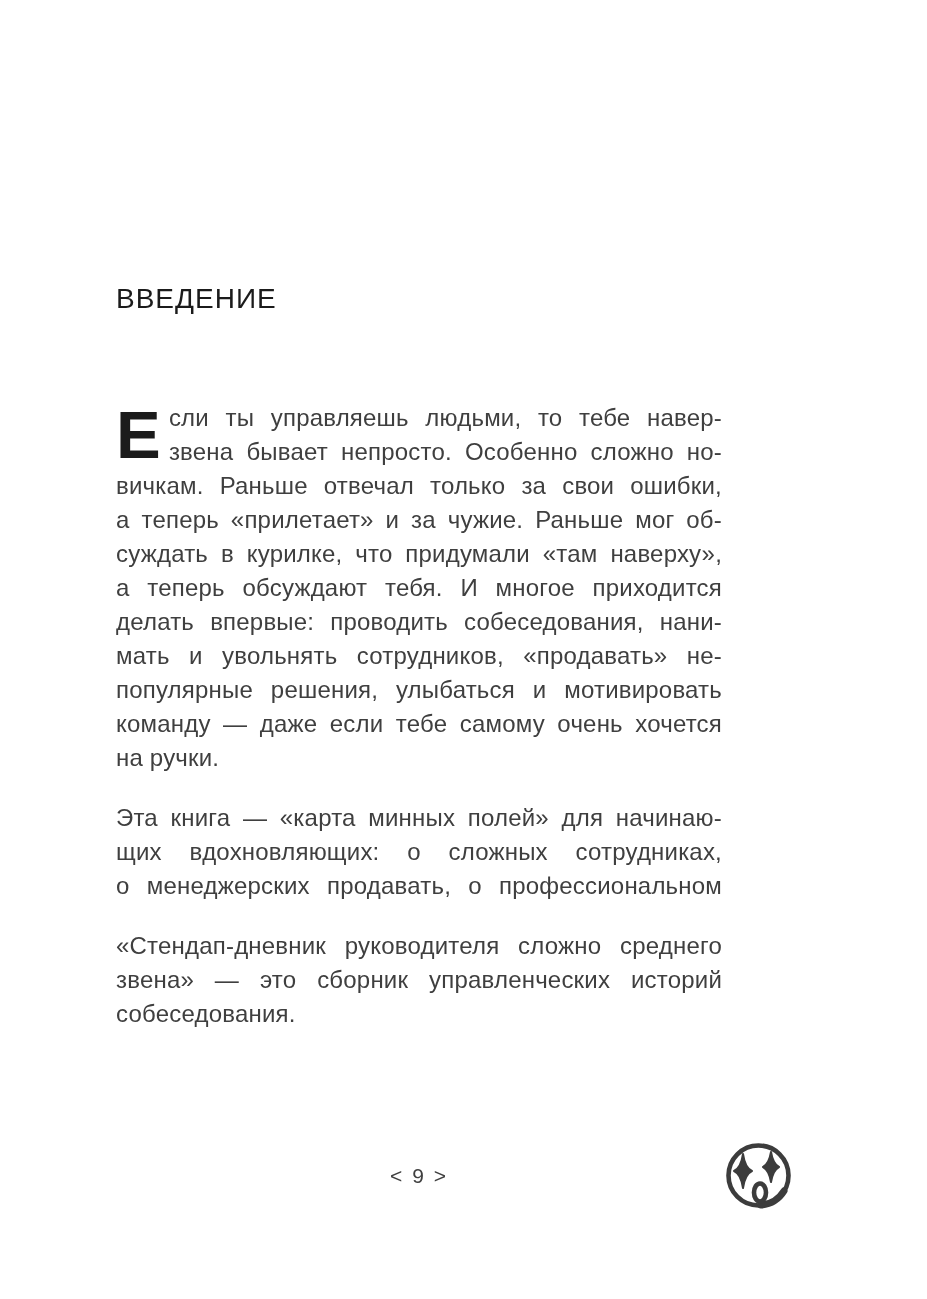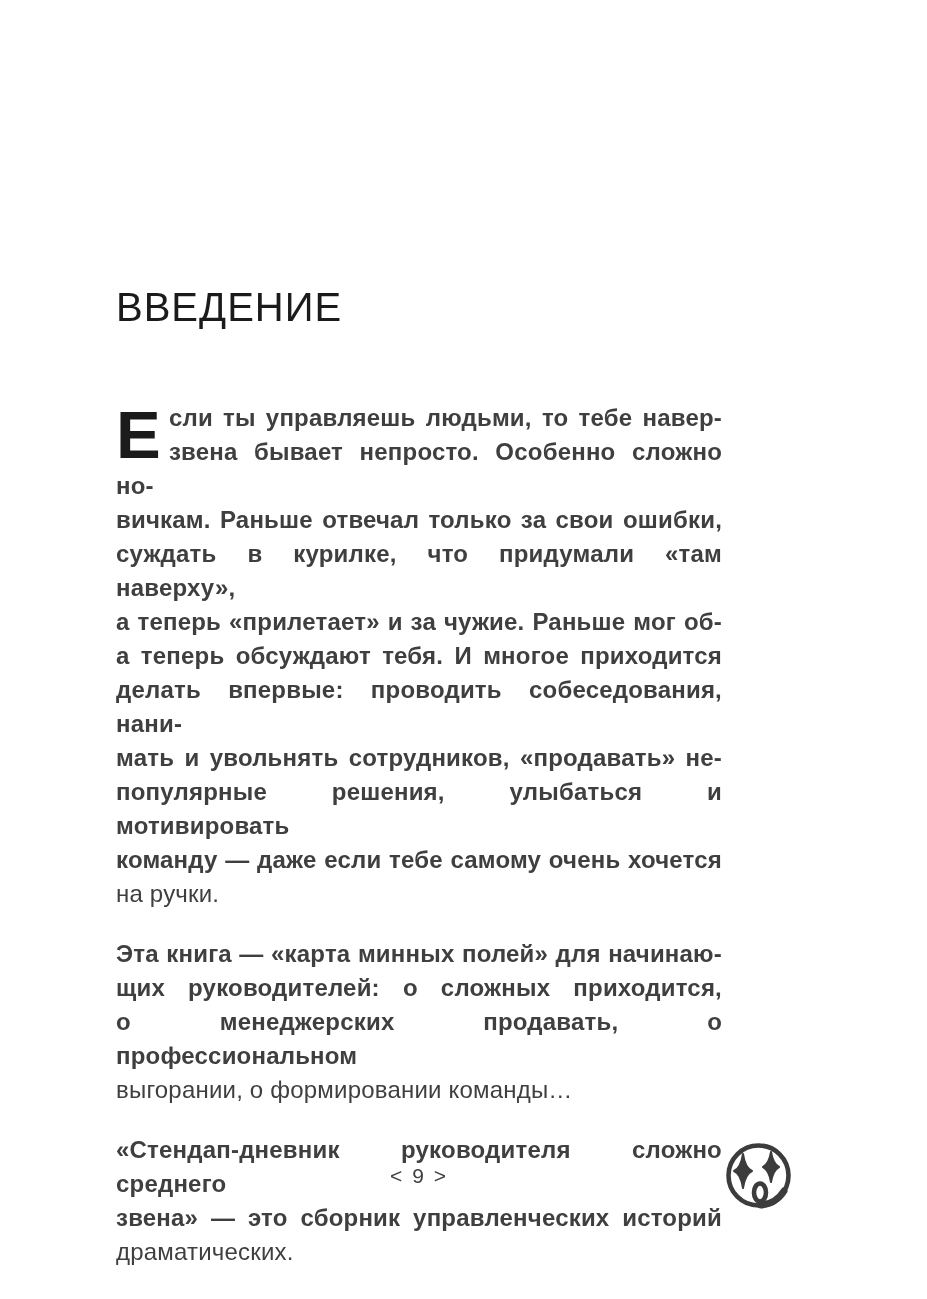--- a/index.html
+++ b/index.html
@@ -12,21 +12,21 @@
     overflow: hidden;
   }
   .book-page {
     position: absolute;
     inset: 0;
   }
   .heading {
     position: absolute;
     left: 116px;
     top: 258px;
-    font-size: 40px;
+    font-size: 28px;
     line-height: 44px;
     font-weight: 400;
     letter-spacing: 1px;
     color: var(--heading-ink, #1d1d1d);
   }
   .content {
     position: absolute;
     left: 116px;
     top: 401px;
     width: 606px;
@@ -35,21 +35,21 @@
     letter-spacing: 0.2px;
     color: var(--ink, #3f3f3f);
   }
   .para { margin: 0 0 26px 0; }
   .para:after { content: ""; display: block; clear: both; }
   .line {
     line-height: 34px;
     text-align: justify;
     text-justify: inter-word;
   }
-  .line.j { text-align-last: justify; font-weight: bold; }
+  .line.j { text-align-last: justify; }
   .dropcap {
     float: left;
     font-size: 67px;
     line-height: 57px;
     height: 58px;
     margin: 5px 8px 0 0;
     font-weight: 700;
     color: var(--heading-ink, #141414);
   }
   .page-number {
@@ -79,41 +79,40 @@
 
   <h1 class="heading">ВВЕДЕНИЕ</h1>
 
   <div class="content">
 
     <div class="para">
       <span class="dropcap">Е</span>
       <div class="line j">сли ты управляешь людьми, то тебе навер-</div>
       <div class="line j">звена бывает непросто. Особенно сложно но-</div>
       <div class="line j">вичкам. Раньше отвечал только за свои ошибки,</div>
+      <div class="line j">а теперь «прилетает» и за чужие. Раньше мог об-</div>
       <div class="line j">суждать в курилке, что придумали «там наверху»,</div>
-      <div class="line j">а теперь «прилетает» и за чужие. Раньше мог об-</div>
       <div class="line j">а теперь обсуждают тебя. И многое приходится</div>
       <div class="line j">делать впервые: проводить собеседования, нани-</div>
       <div class="line j">мать и увольнять сотрудников, «продавать» не-</div>
       <div class="line j">популярные решения, улыбаться и мотивировать</div>
       <div class="line j">команду — даже если тебе самому очень хочется</div>
       <div class="line">на ручки.</div>
     </div>
 
     <div class="para">
       <div class="line j">Эта книга — «карта минных полей» для начинаю-</div>
-      <div class="line j">щих руководителей: о сложных приходится,</div>
+      <div class="line j">щих вдохновляющих: о сложных сотрудниках,</div>
       <div class="line j">о менеджерских продавать, о профессиональном</div>
-      <div class="line">выгорании, о формировании команды…</div>
     </div>
 
     <div class="para">
       <div class="line j">«Стендап-дневник руководителя сложно среднего</div>
       <div class="line j">звена» — это сборник управленческих историй</div>
-      <div class="line">драматических.</div>
+      <div class="line">собеседования.</div>
     </div>
 
   </div>
 
   <div class="page-number">&lt; 9 &gt;</div>
 
   <div class="stamp">
     <svg width="70" height="74" viewBox="0 0 70 74" xmlns="http://www.w3.org/2000/svg">
       <g fill="none" stroke="var(--stamp, #3c3c3c)">
         <circle cx="33.5" cy="34.5" r="30" stroke-width="4.6"></circle>

